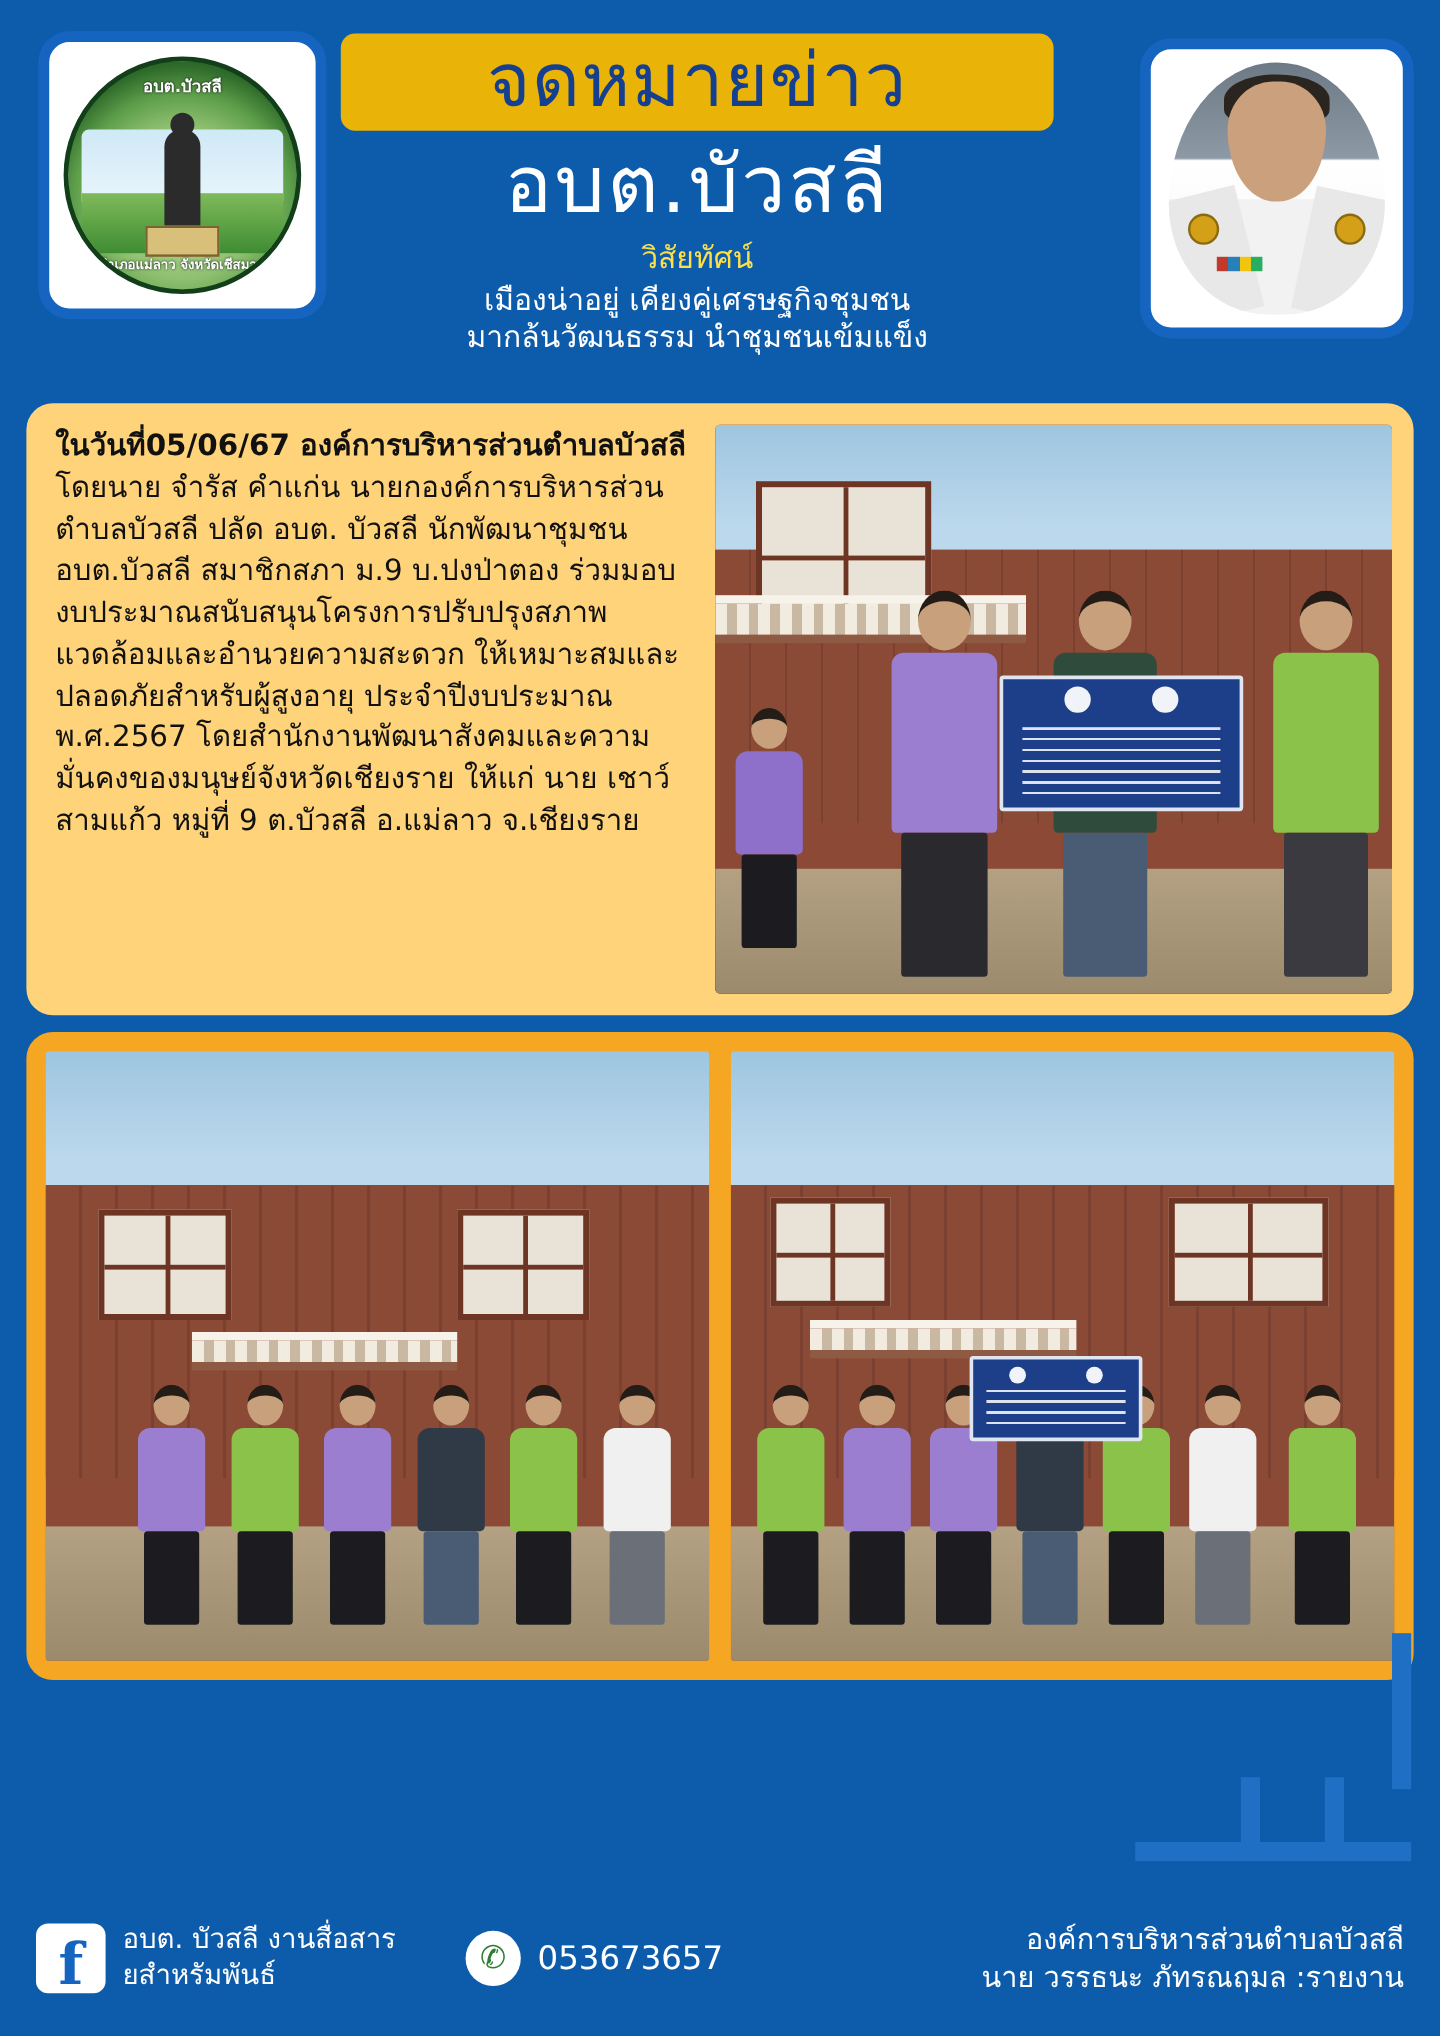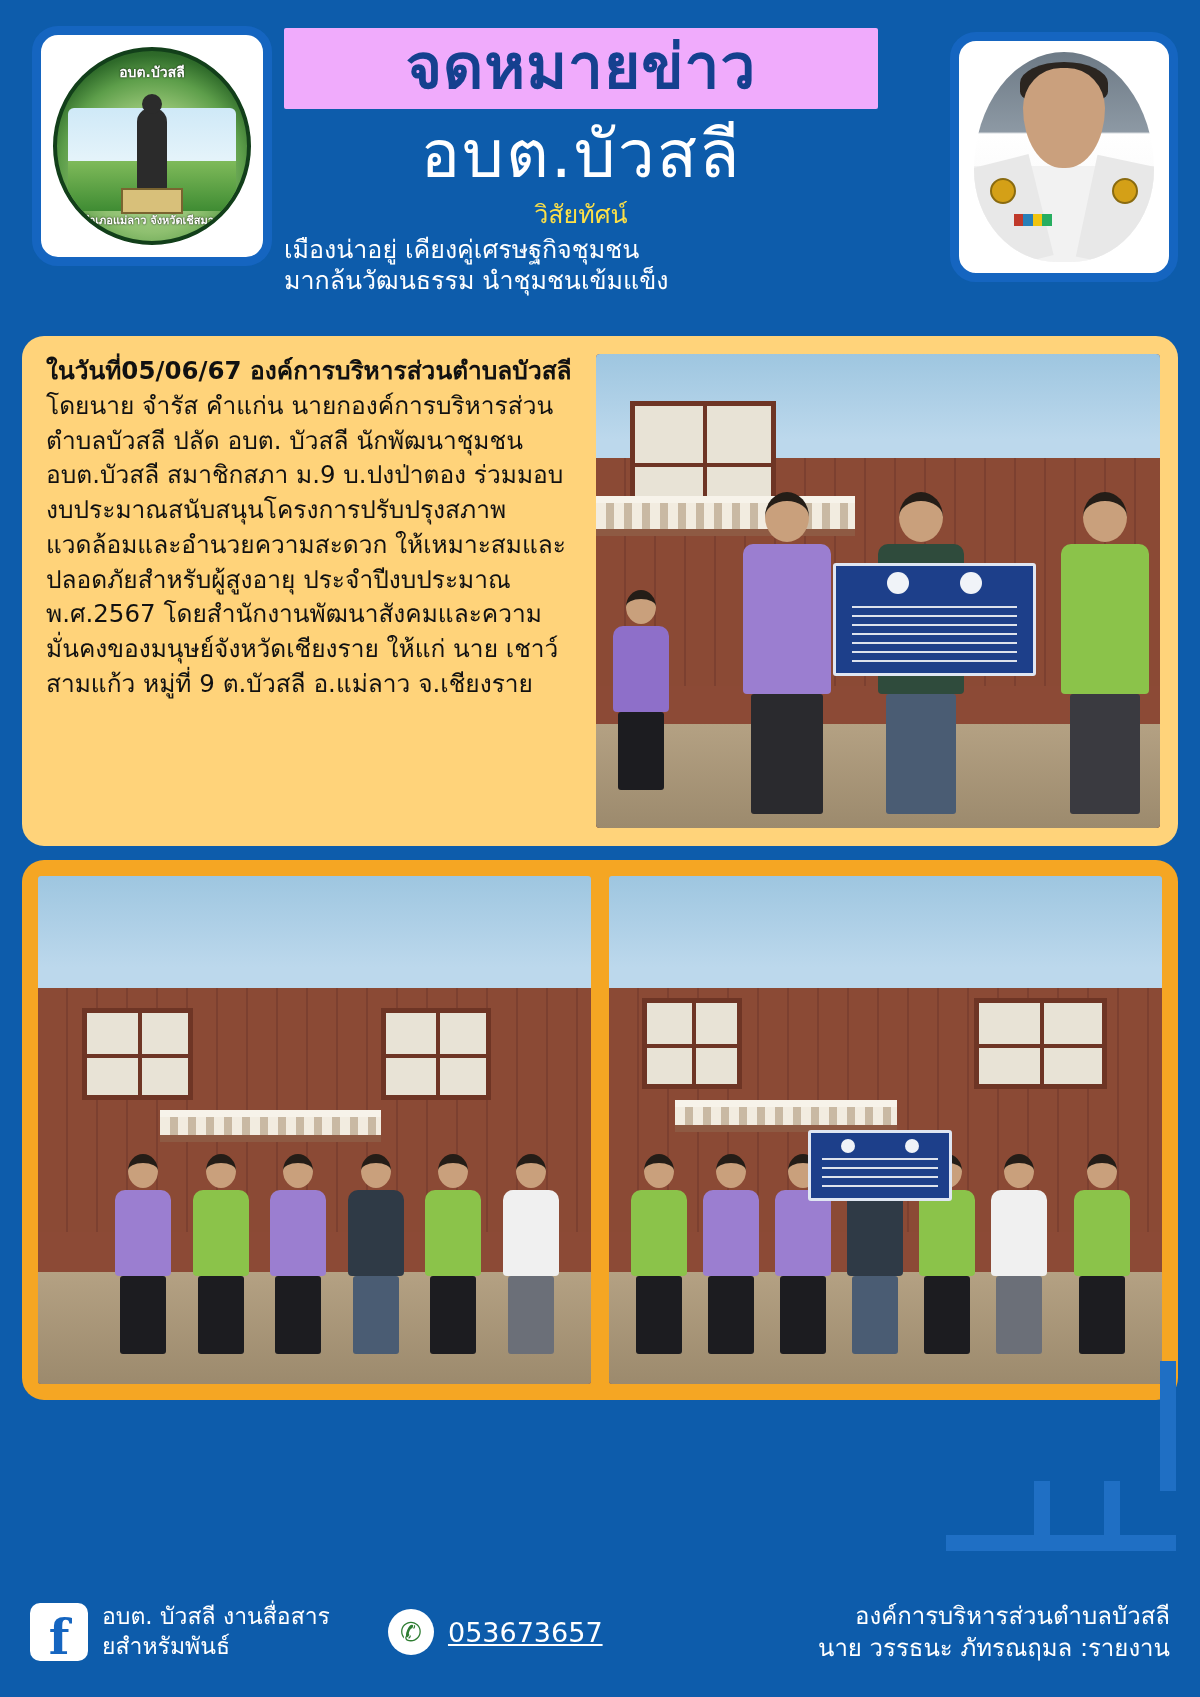--- a/index.html
+++ b/index.html
@@ -72,26 +72,26 @@
     text-shadow: 0 0 2px #000;
   }
   .logo-top-text { top: 10px; }
   .logo-bottom-text { bottom: 12px; font-size: 11px; }
 
   .title-block {
     position: absolute;
     left: 262px; top: 10px; right: 300px;
   }
   .title-main {
-    background: #f0abfc;
+    background: #eab308;
     color: #15408f;
     font-size: 62px;
-    font-weight: bold;
+    font-weight: normal;
     text-align: center;
-    border-radius: 2px;
+    border-radius: 12px;
     padding: 6px 10px 10px 10px;
     letter-spacing: 1px;
     line-height: 1.05;
   }
   .title-sub {
     color: #ffffff;
     font-size: 66px;
     text-align: center;
     margin-top: 10px;
     line-height: 1.1;
@@ -99,20 +99,21 @@
   }
   .vision-label {
     color: #fde047;
     font-size: 25px;
     text-align: center;
     margin-top: 2px;
   }
   .vision-line {
     color: #ffffff;
     font-size: 25px;
+    text-align: center;
     line-height: 1.25;
   }
 
   .portrait-box {
     position: absolute;
     right: 0; top: 14px;
     width: 228px; height: 250px;
     background: #ffffff;
     border: 9px solid #1565c0;
     border-radius: 26px;
@@ -297,21 +298,21 @@
     line-height: 0.95;
   }
   .fb-text { margin-left: 14px; font-size: 23px; line-height: 1.3; }
   .phone-wrap { display: flex; align-items: center; margin-left: 58px; }
   .phone-icon {
     width: 46px; height: 46px; border-radius: 50%;
     background: #ffffff; color: #2e7d32;
     display: flex; align-items: center; justify-content: center;
     font-size: 26px;
   }
-  .phone-text { margin-left: 14px; font-size: 27px; text-decoration: underline; }
+  .phone-text { margin-left: 14px; font-size: 27px; }
   .report { margin-left: auto; text-align: right; font-size: 24px; line-height: 1.35; }
 
   .corner-deco {
     position: absolute;
     right: 24px; bottom: 146px;
     width: 230px; height: 190px;
     pointer-events: none;
   }
   .corner-deco i {
     position: absolute; display: block; background: #1f6fc4;

